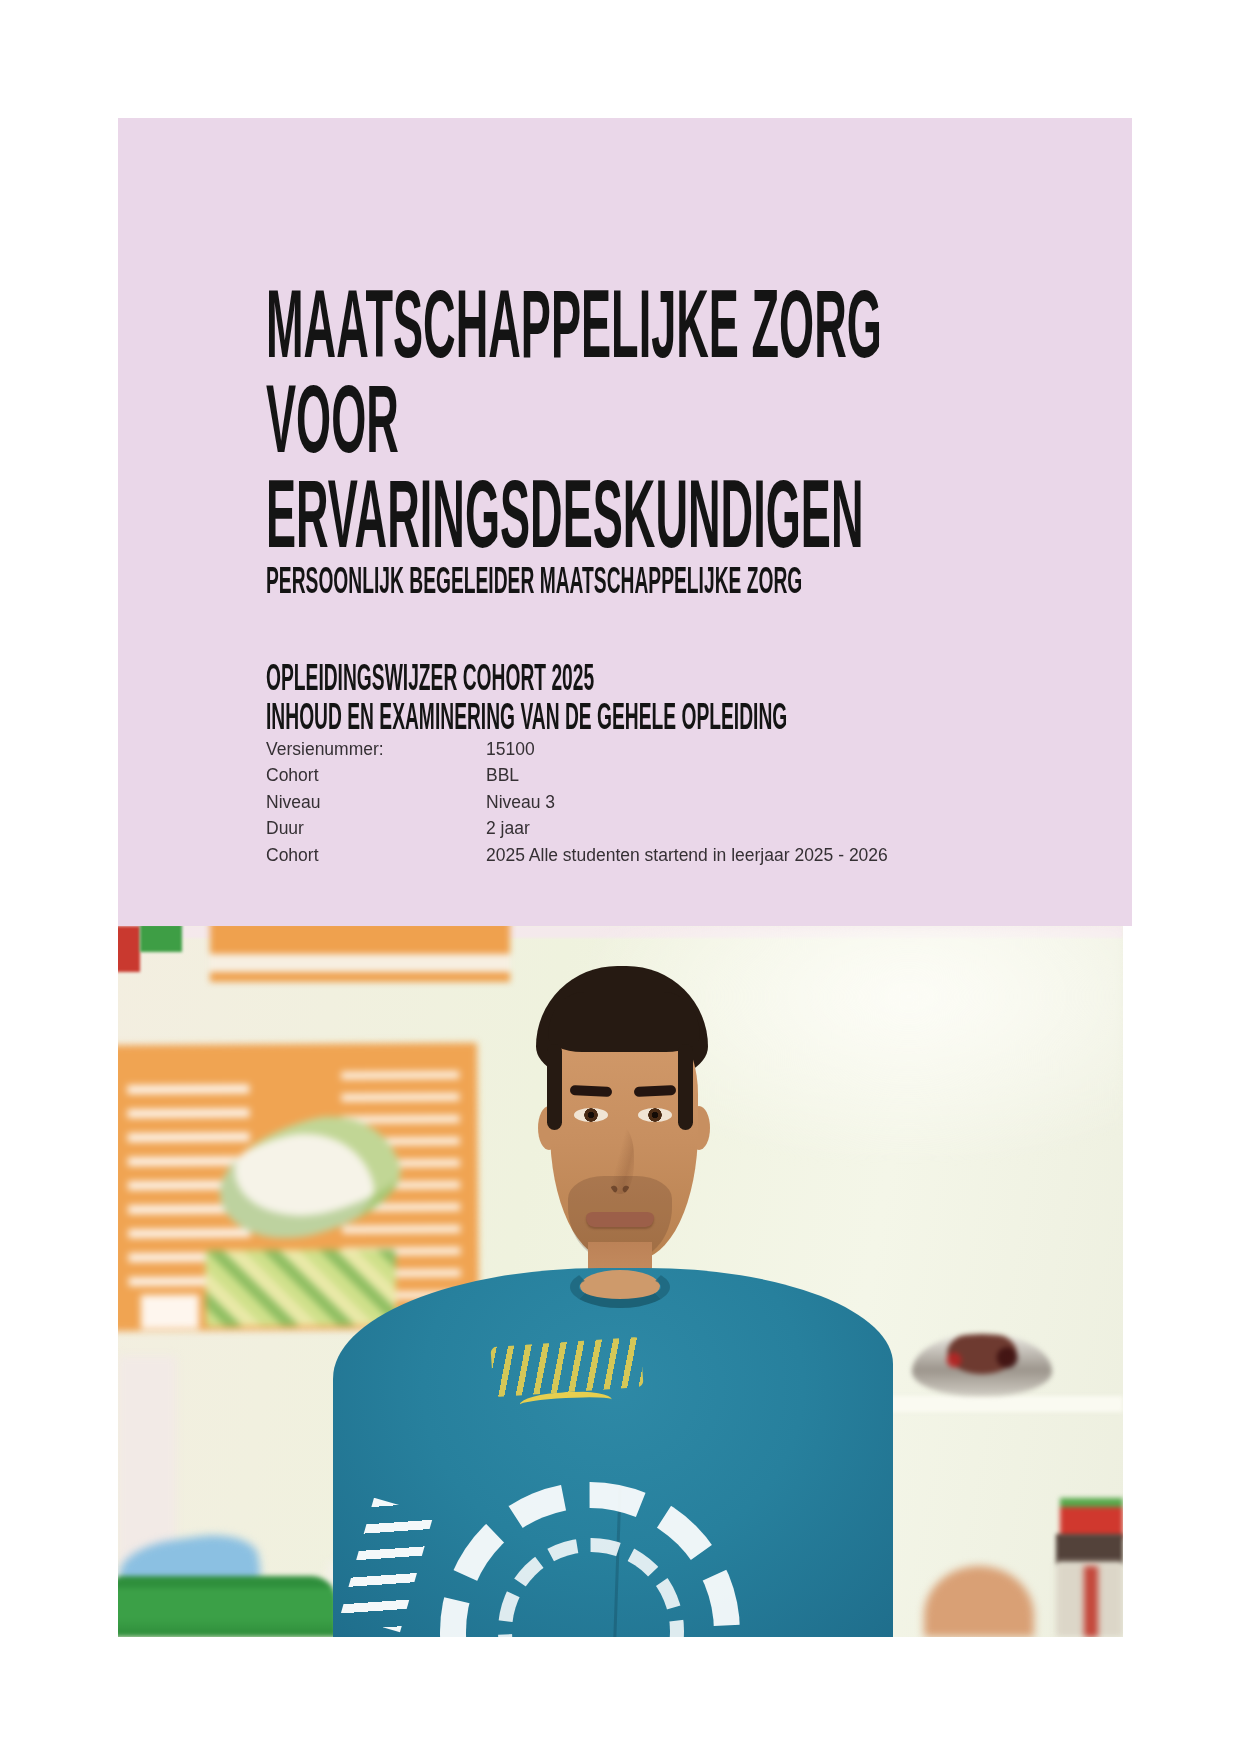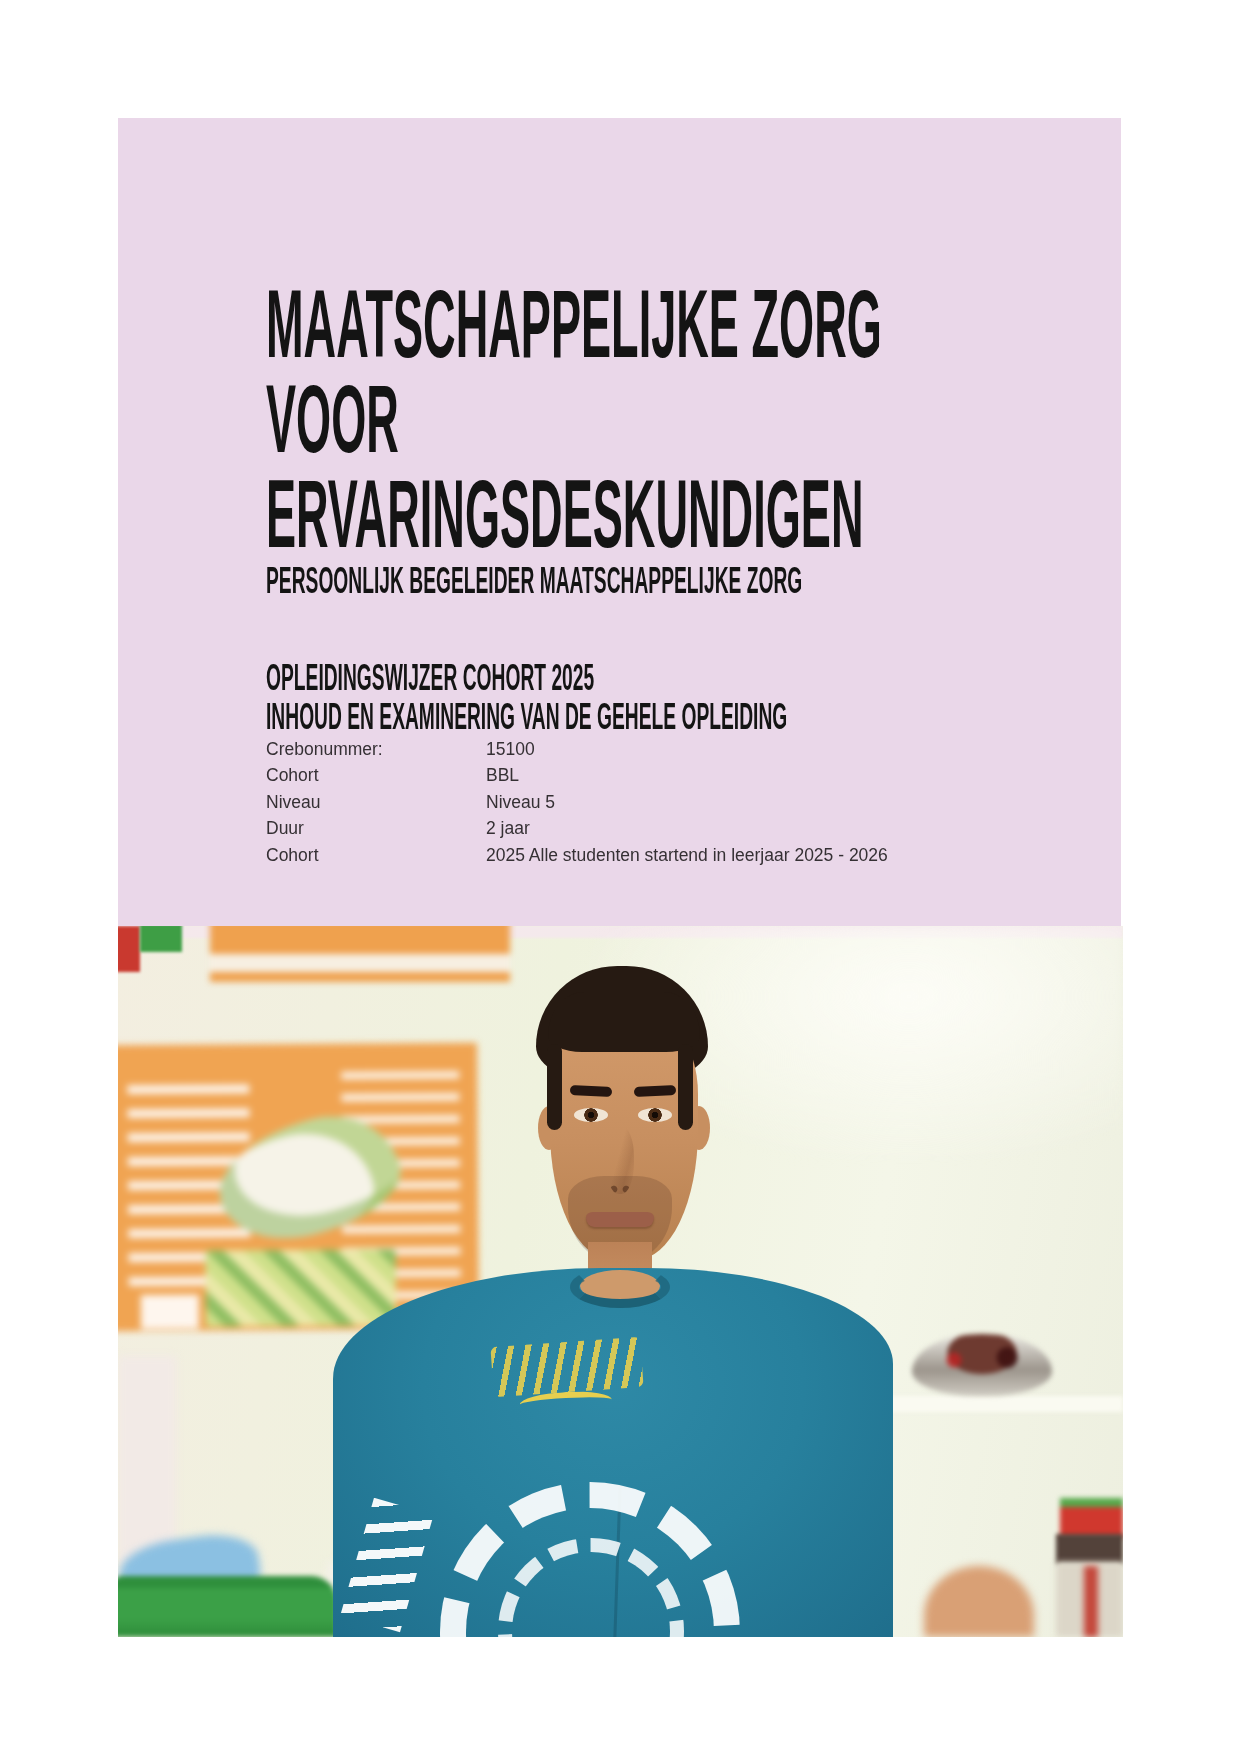--- a/index.html
+++ b/index.html
@@ -6,20 +6,21 @@
   .page {
     position:relative; width:1240px; height:1755px; margin:0 auto;
     background:#ffffff; overflow:hidden;
     font-family:"Liberation Sans", sans-serif;
   }
 
   
   .panel {
     position:absolute; left:118px; top:118px; width:1003px; height:808px;
     background:var(--panel-pink,#EAD7E9);
+    padding-left:11px;
   }
 
   
   .cond { display:inline-block; white-space:nowrap; transform-origin:0 0; }
 
   .title {
     position:absolute; left:148px; top:158px;
     color:var(--title-black,#141414);
     font-size:96px; font-weight:800; line-height:0.99; letter-spacing:0;
   }
@@ -179,30 +180,30 @@
       <span class="cond">PERSOONLIJK BEGELEIDER MAATSCHAPPELIJKE ZORG</span>
     </div>
 
     <div class="heading">
       <div><span class="cond">OPLEIDINGSWIJZER COHORT 2025</span></div>
       <div><span class="cond">INHOUD EN EXAMINERING VAN DE GEHELE OPLEIDING</span></div>
     </div>
 
     <div class="meta">
       <div class="meta-row">
-        <div class="meta-label">Crebonummer:</div>
+        <div class="meta-label">Versienummer:</div>
         <div class="meta-value">15100</div>
       </div>
       <div class="meta-row">
         <div class="meta-label">Cohort</div>
         <div class="meta-value">BBL</div>
       </div>
       <div class="meta-row">
         <div class="meta-label">Niveau</div>
-        <div class="meta-value">Niveau 5</div>
+        <div class="meta-value">Niveau 3</div>
       </div>
       <div class="meta-row">
         <div class="meta-label">Duur</div>
         <div class="meta-value">2 jaar</div>
       </div>
       <div class="meta-row">
         <div class="meta-label">Cohort</div>
         <div class="meta-value">2025 Alle studenten startend in leerjaar 2025 - 2026</div>
       </div>
     </div>

